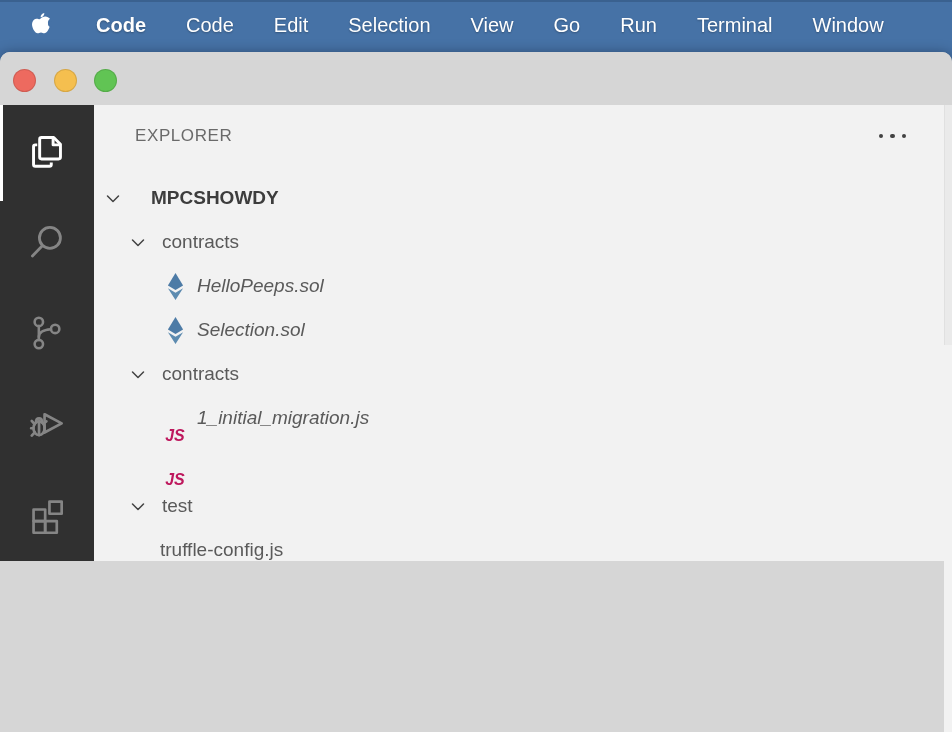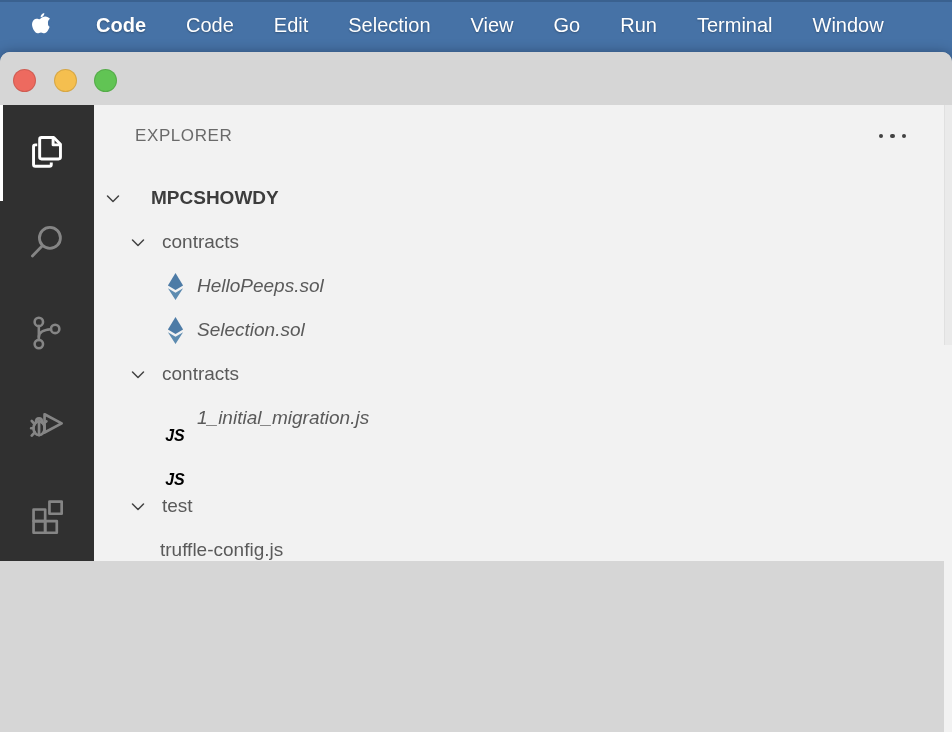--- a/index.html
+++ b/index.html
@@ -78,21 +78,21 @@
   .row .chev { width:16px; height:16px; flex:0 0 auto; display:flex; align-items:center; justify-content:center; }
   .row.ws { padding-left:11px; font-weight:700; color:#3d3d3d; font-size:19px;gap:18px; }
   .row.ws .chev { margin-right:12px; }
   .row.lvl1 { padding-left:36px; }
   .row.lvl1 .chev { margin-right:16px; }
   .row.lvl1.file { padding-left:34px; }
   .row.lvl1.file .icobox { width:22px; margin-right:10px; }
   .row.lvl2 { padding-left:68px;font-style:italic; }
   .row.lvl2 .icobox { width:26px; margin-right:9px; }
   .icobox { display:flex; align-items:center; justify-content:center; flex:0 0 auto; }
-  .js-badge { font-weight:700; font-size:16px; color:#000000; letter-spacing:0;margin-top:36px; }
+  .js-badge { font-weight:700; font-size:16px; color:#be185d; letter-spacing:0;margin-top:36px; }
 
   
   .editor-sliver { position:absolute; right:0; top:0; width:8px; height:627px; }
   .editor-sliver .top { height:240px; background:#eaeaea; border-left:1px solid #e0e0e0; }
   .editor-sliver .bottom { height:387px; background:#f2f2f2; }
 </style>
 </head>
 <body>
 
 <div class="menubar">

